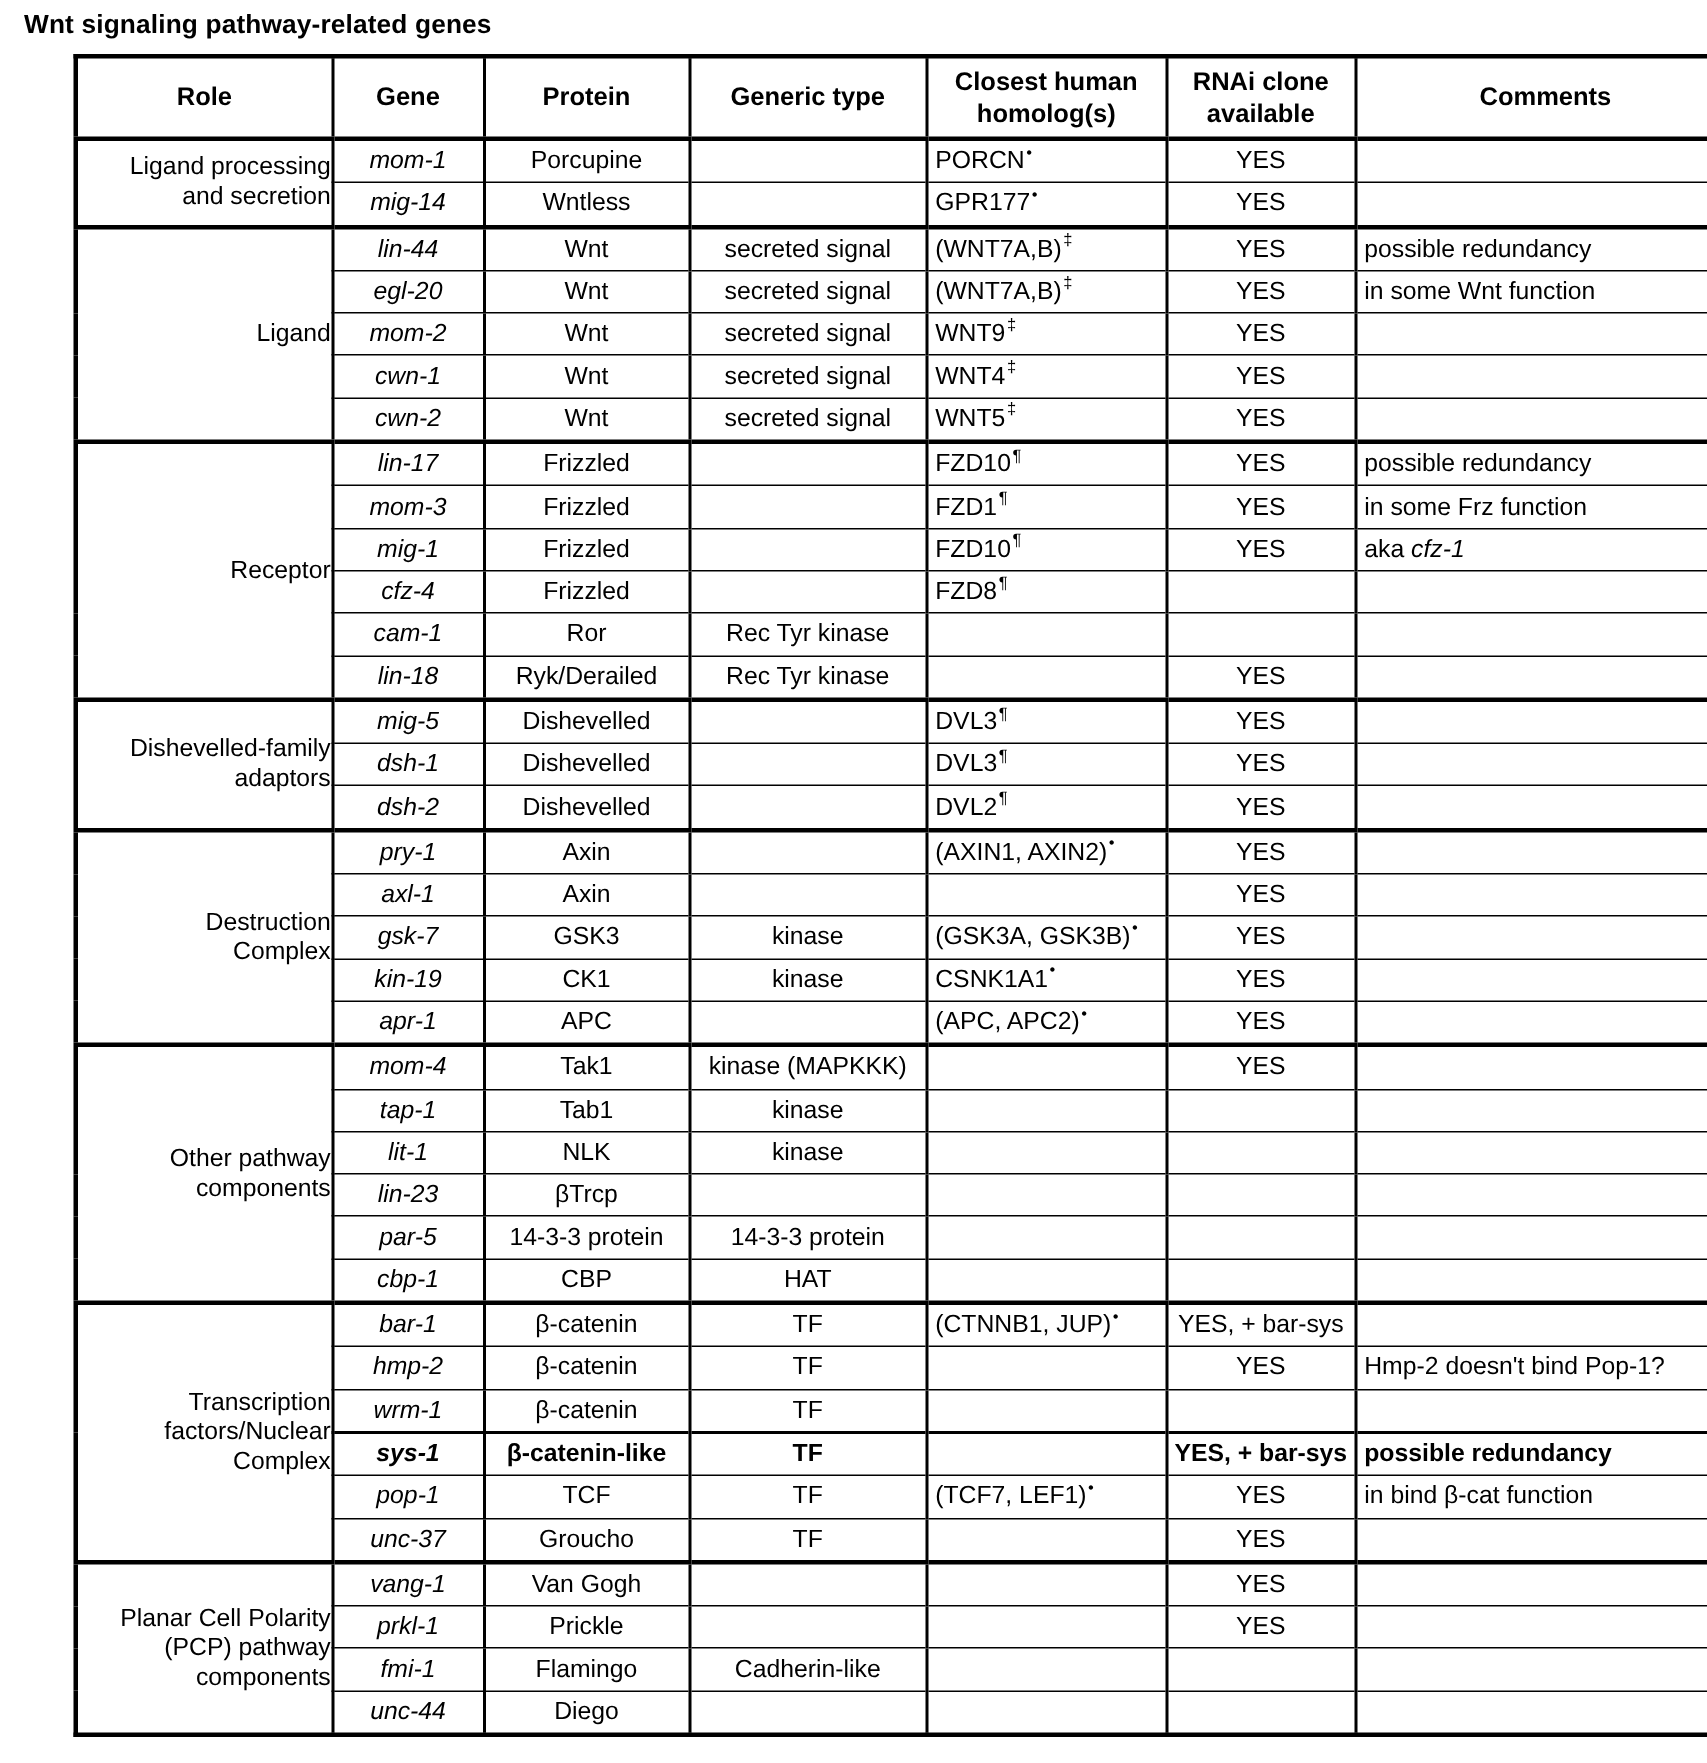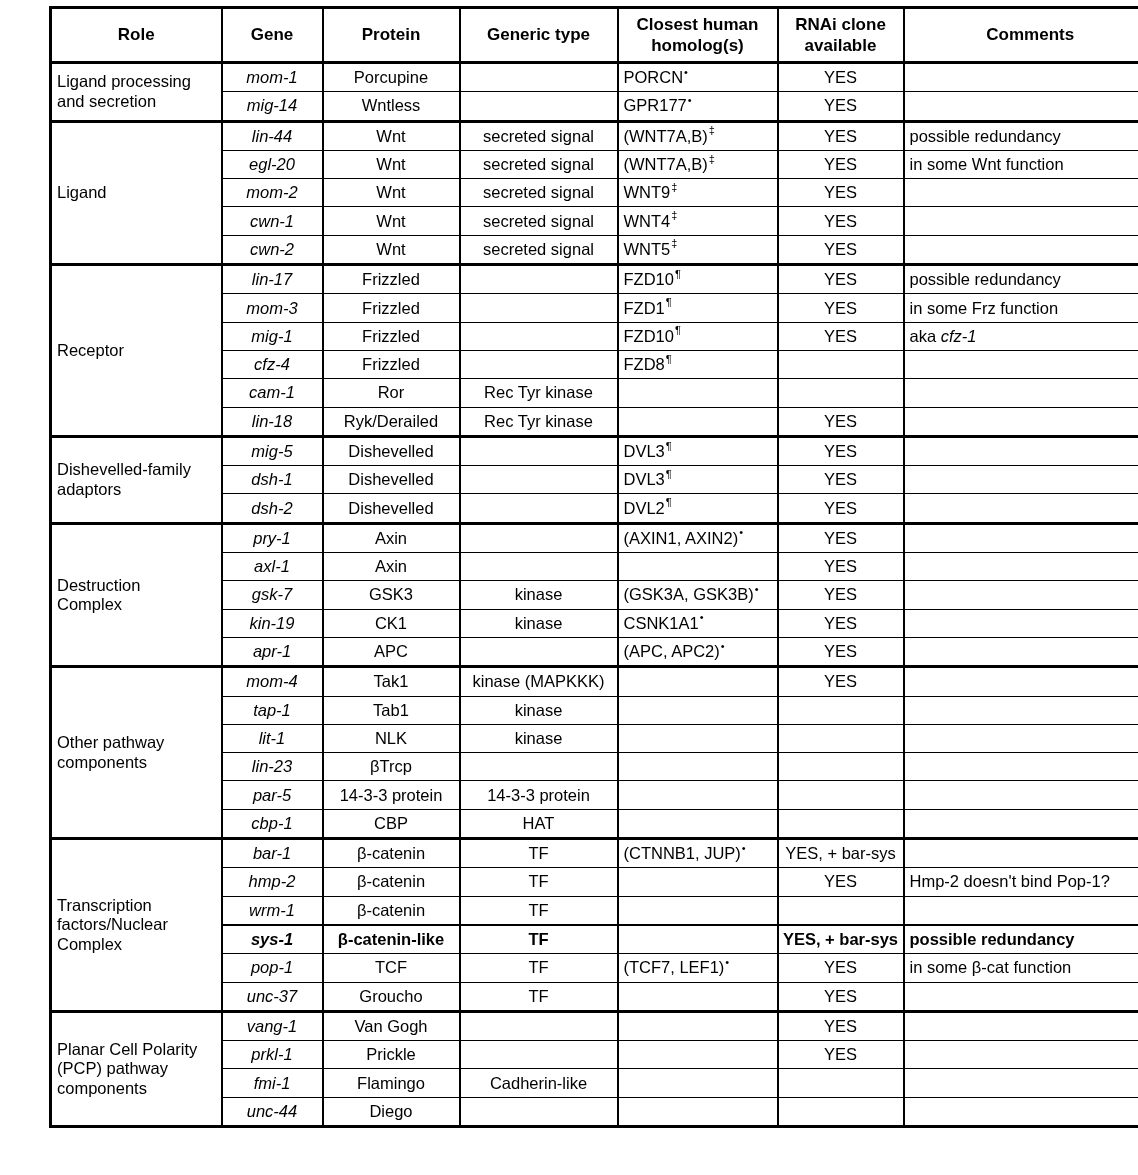--- a/index.html
+++ b/index.html
@@ -43,39 +43,40 @@
     height: 27.3px;
     border-top: 1.5px solid #000;
     border-bottom: 1.5px solid #000;
   }
   tr.group-start > td { border-top: 3px solid #000; }
   tr.thick-top > td { border-top: 2.5px solid #000; font-weight: bold; }
   .center { text-align: center; }
   .left { text-align: left; padding-left: 5px; padding-right: 3px; }
   .italic { font-style: italic; }
   td.role-cell {
-    text-align: left;
+    text-align: right;
     padding-left: 5px;
     white-space: pre-line;
     line-height: 1.18;
     font-size: 16.5px;
   }
   sup.hsup {
     font-size: 11px;
     line-height: 0;
     vertical-align: super;
     position: relative;
     top: -1px;
     padding-left: 1px;
   }
 </style>
 </head>
 <body>
 
 <div class="page">
+  <div class="title">Wnt signaling pathway-related genes</div>
 
   <table class="genes">
     <colgroup>
       <col style="width:171px">
       <col style="width:101px">
       <col style="width:137px">
       <col style="width:158px">
       <col style="width:160px">
       <col style="width:126px">
       <col style="width:254px">
@@ -354,21 +355,21 @@
           <td class="left"><span></span><sup class="hsup"></sup></td>
           <td class="center">YES, + bar-sys</td>
           <td class="left"><span>possible redundancy</span><span class="italic"></span></td>
         </tr>
         <tr>
           <td class="center italic">pop-1</td>
           <td class="center">TCF</td>
           <td class="center">TF</td>
           <td class="left"><span>(TCF7, LEF1)</span><sup class="hsup">•</sup></td>
           <td class="center">YES</td>
-          <td class="left"><span>in some β-cat function</span><span class="italic"></span></td>
+          <td class="left"><span>in bind β-cat function</span><span class="italic"></span></td>
         </tr>
         <tr>
           <td class="center italic">unc-37</td>
           <td class="center">Groucho</td>
           <td class="center">TF</td>
           <td class="left"><span></span><sup class="hsup"></sup></td>
           <td class="center">YES</td>
           <td class="left"><span></span><span class="italic"></span></td>
         </tr>
         <tr class="group-start">

